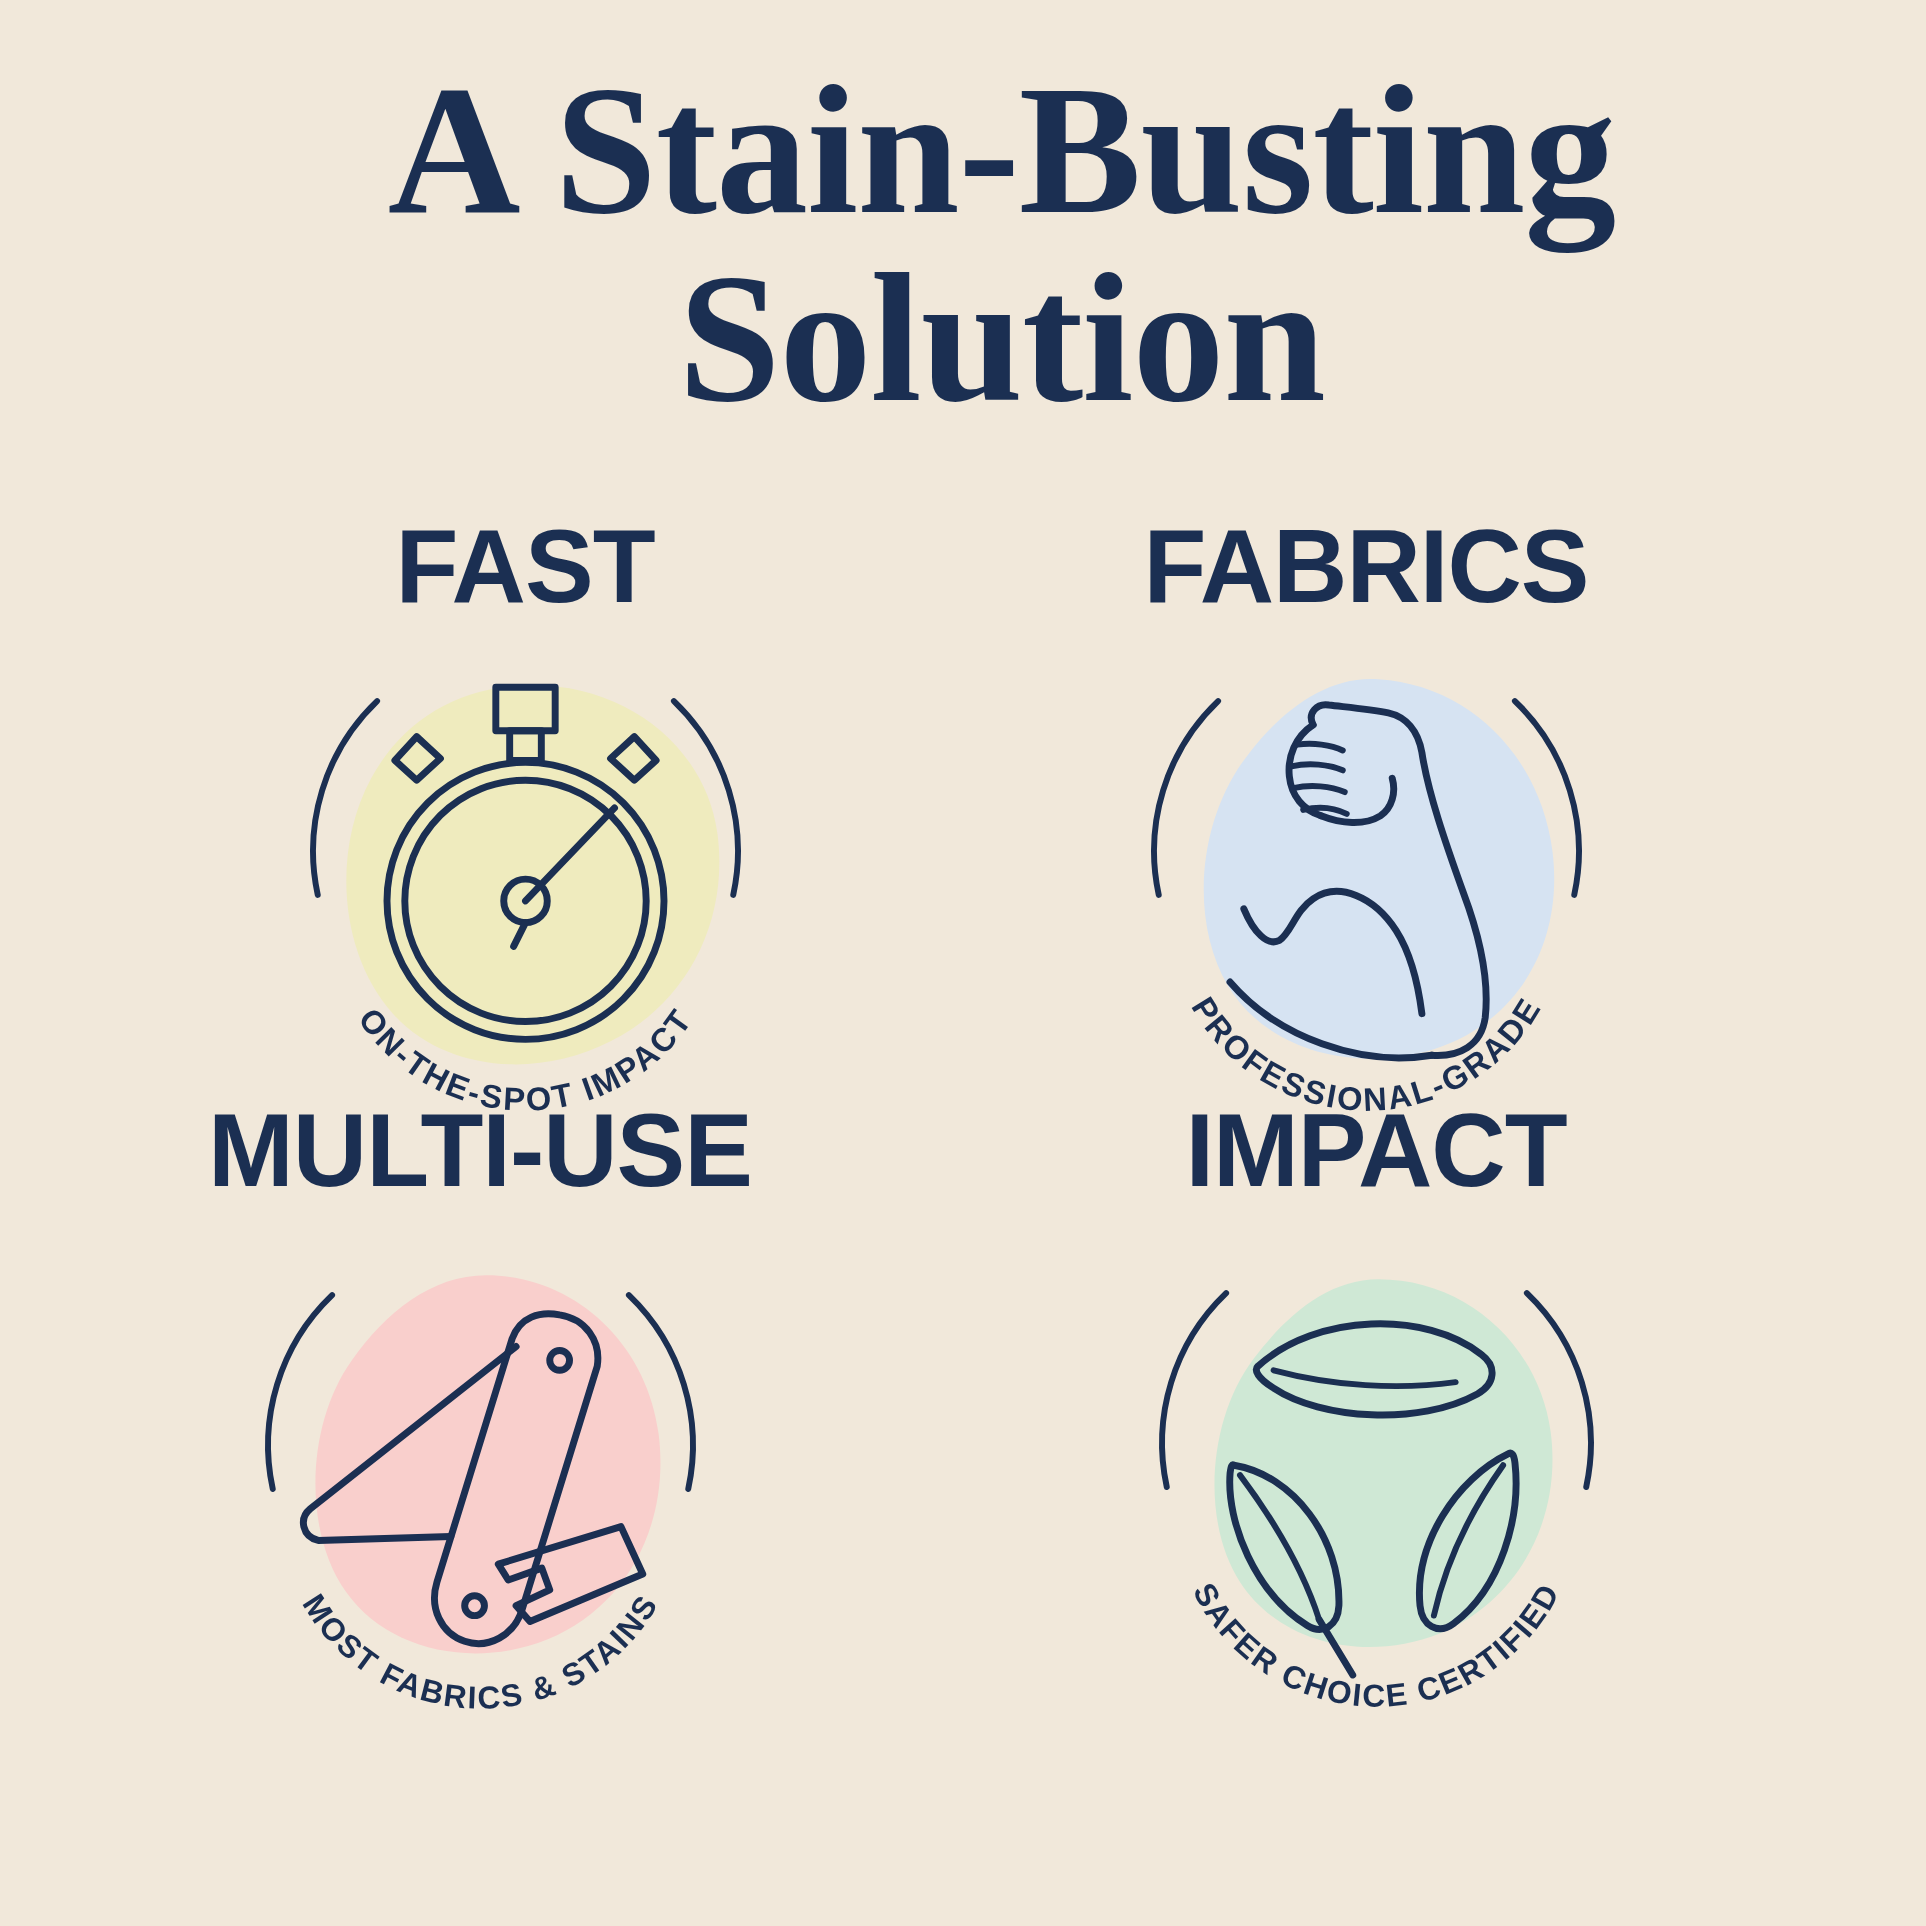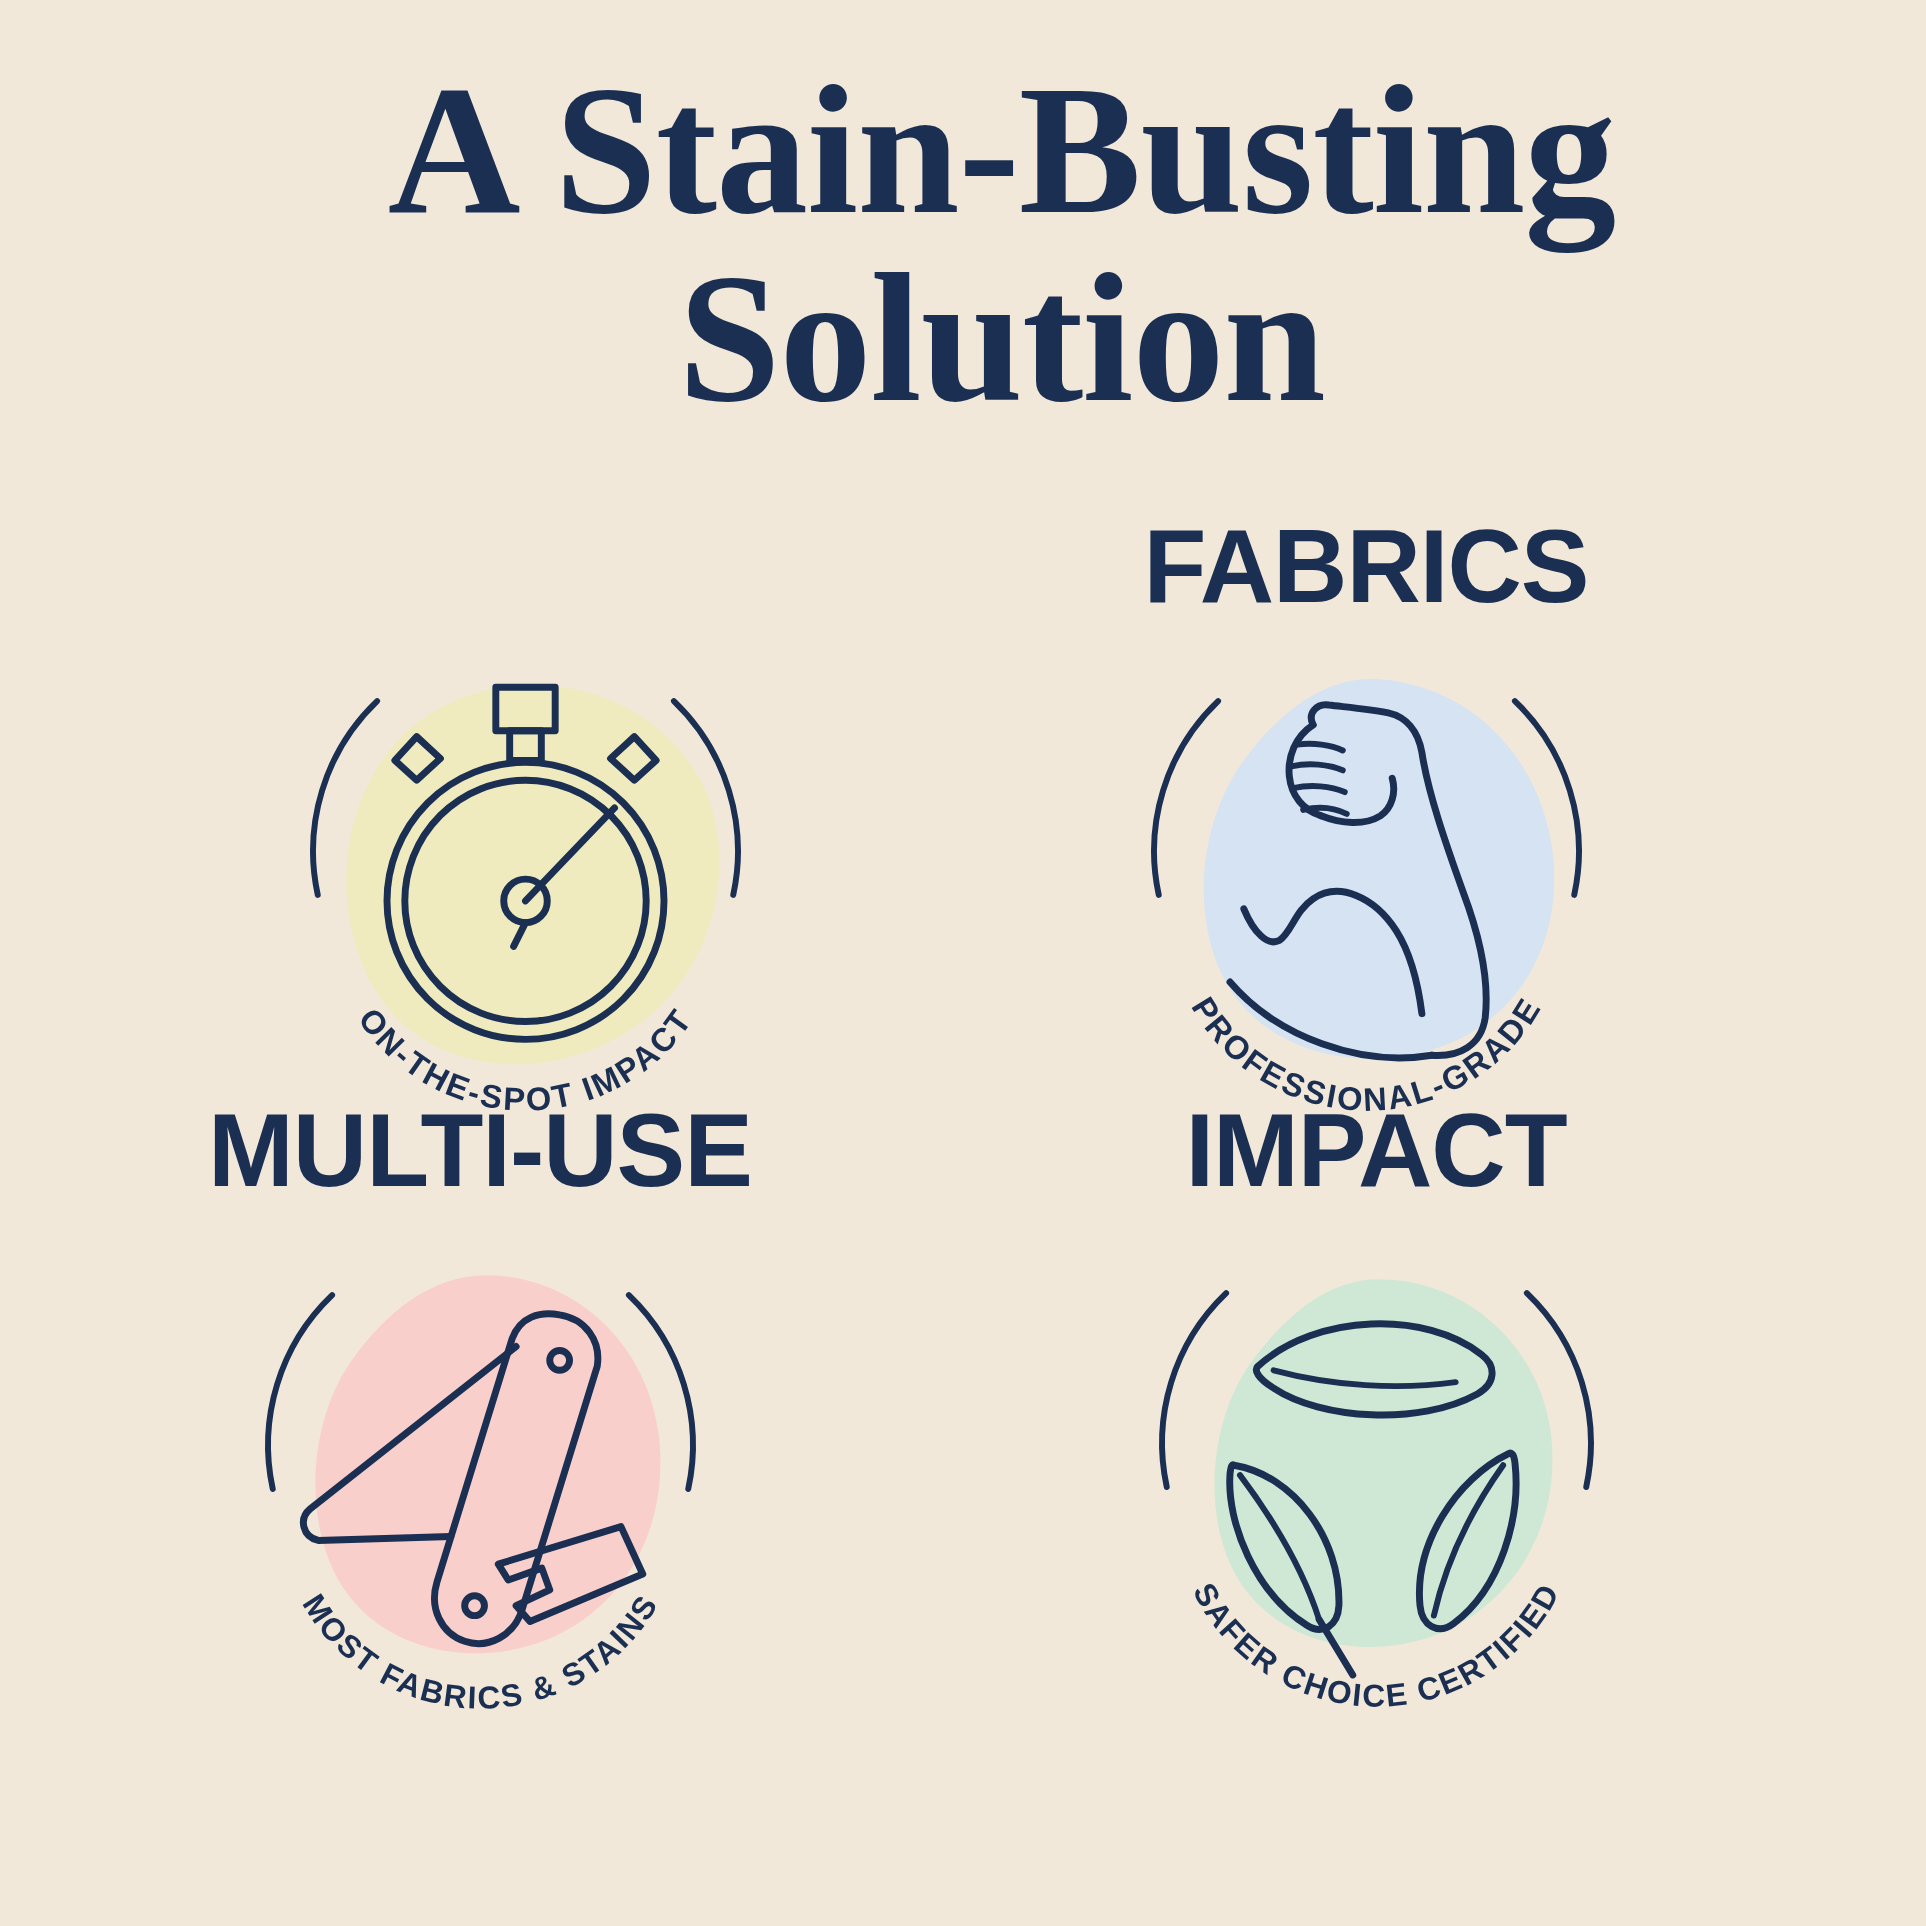--- a/index.html
+++ b/index.html
@@ -126,20 +126,21 @@
 <div class="poster">
 
   <div class="title">
     <span class="line">A Stain-Busting</span>
     <span class="line">Solution</span>
   </div>
 
   <div class="grid">
 
     <div class="badge fast">
+      <div class="badge-heading">FAST</div>
       <div class="badge-mark">
         <svg viewBox="0 0 500 560">
           <defs>
             <path id="arcFast" d="M 48 300 A 202 202 0 0 0 452 300"></path>
           </defs>
 
           <path fill="#EFEBBE" d="M 258 72
                    C 352 72 432 134 444 222
                    C 456 312 412 394 336 432
                    C 262 470 168 462 116 404

